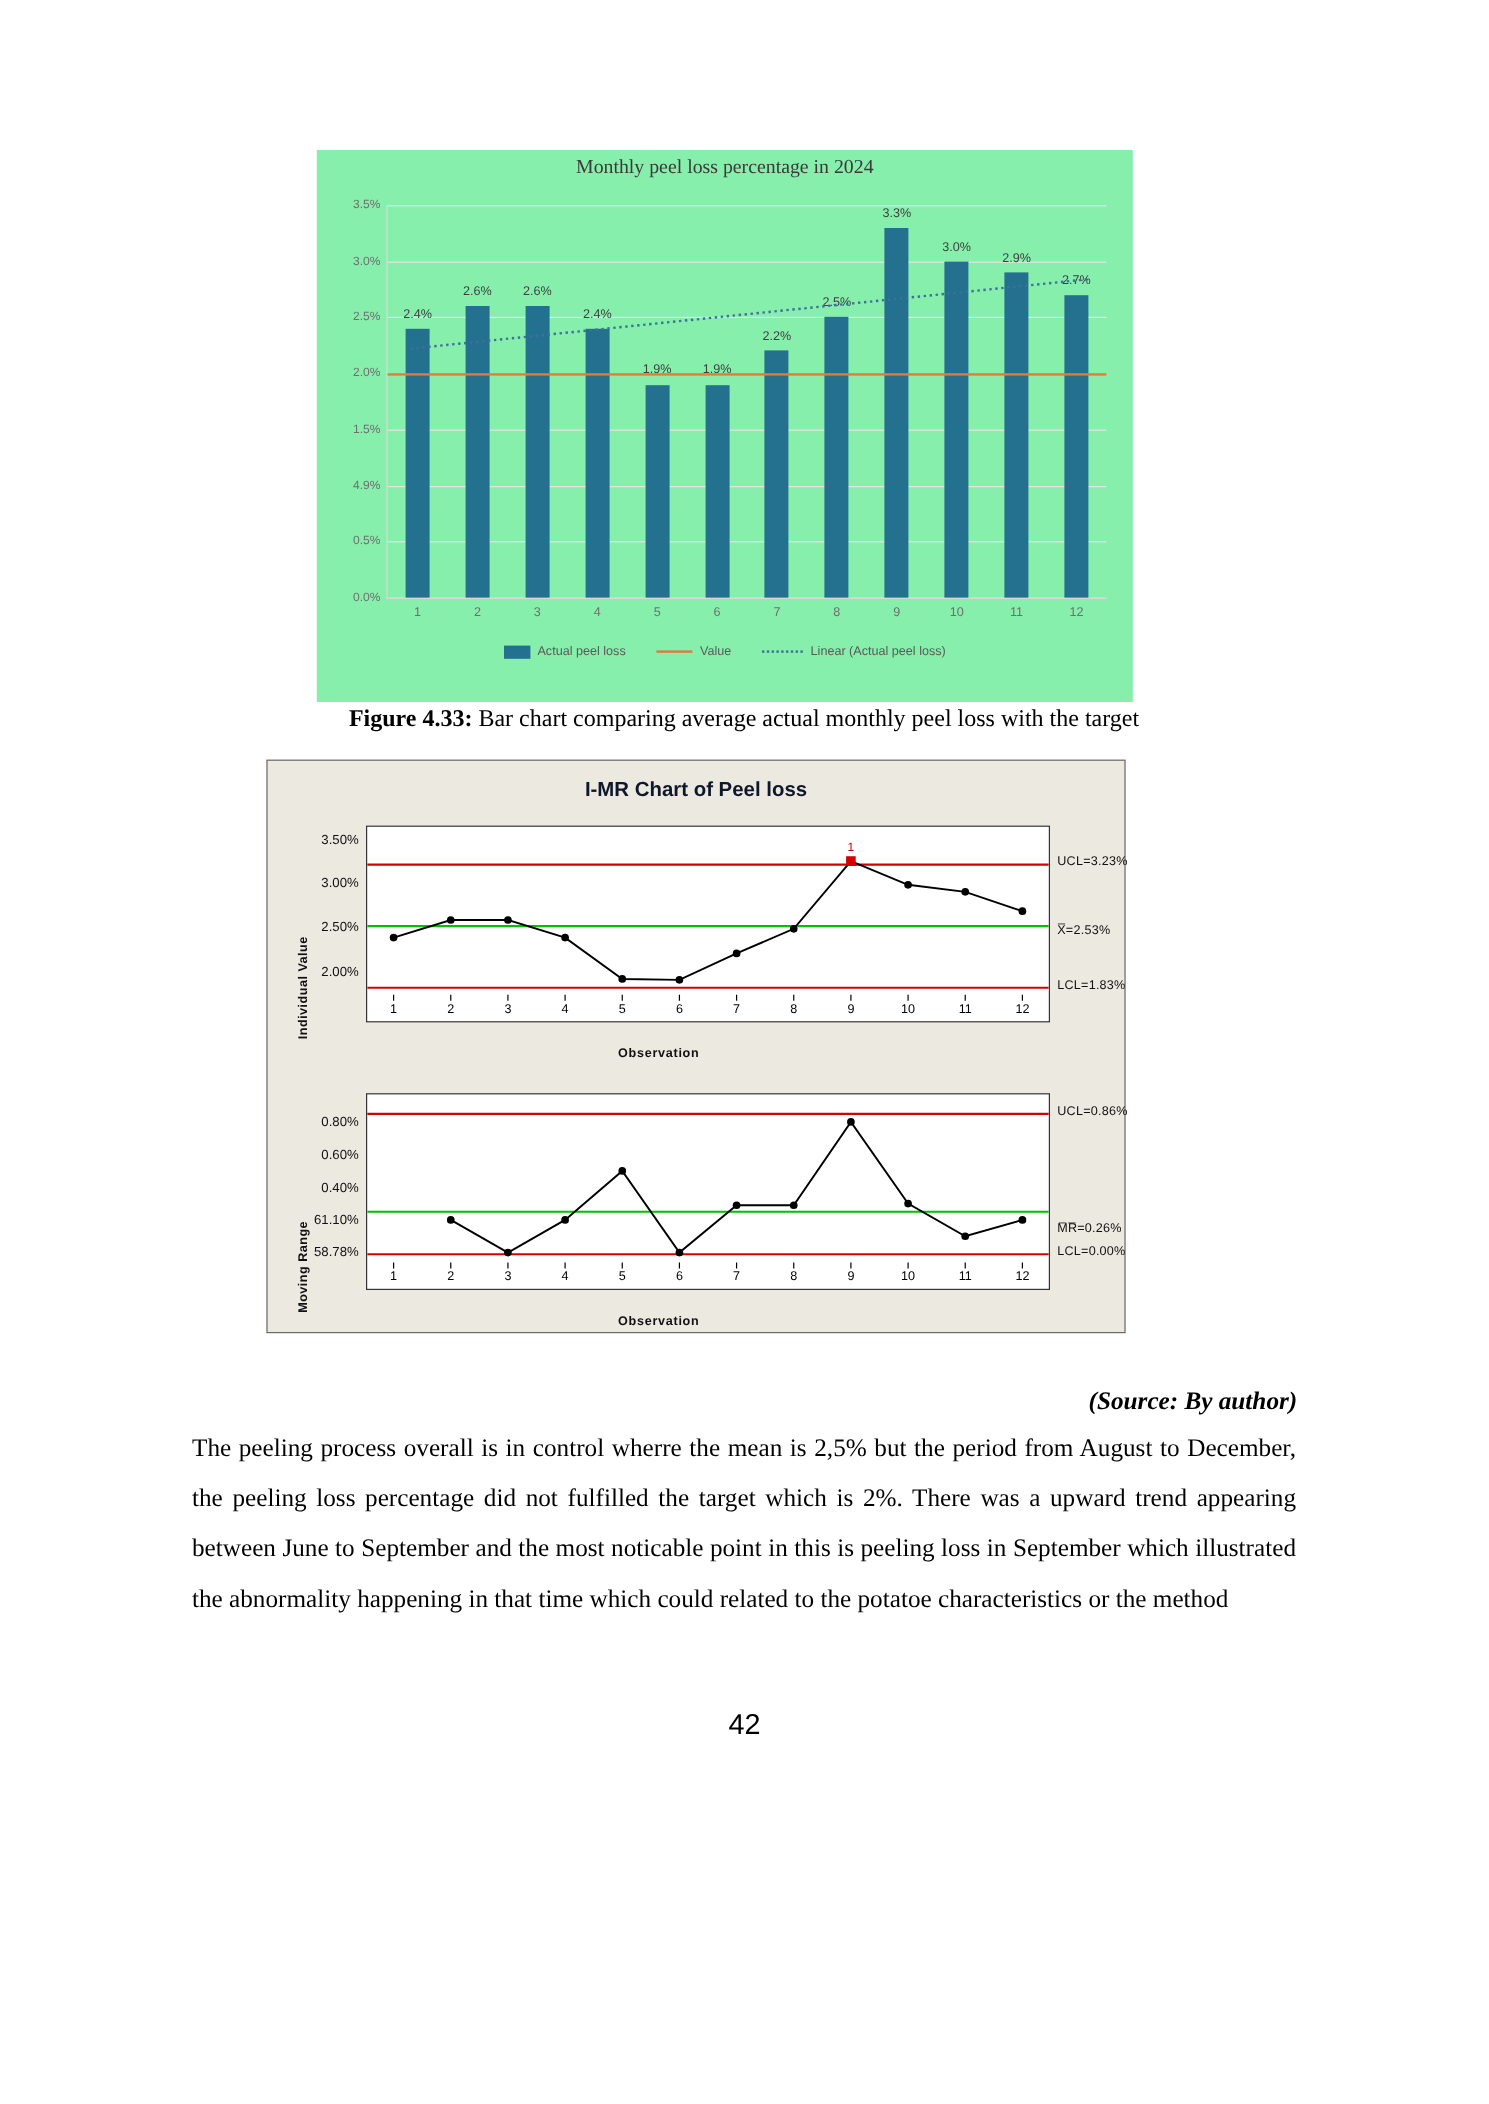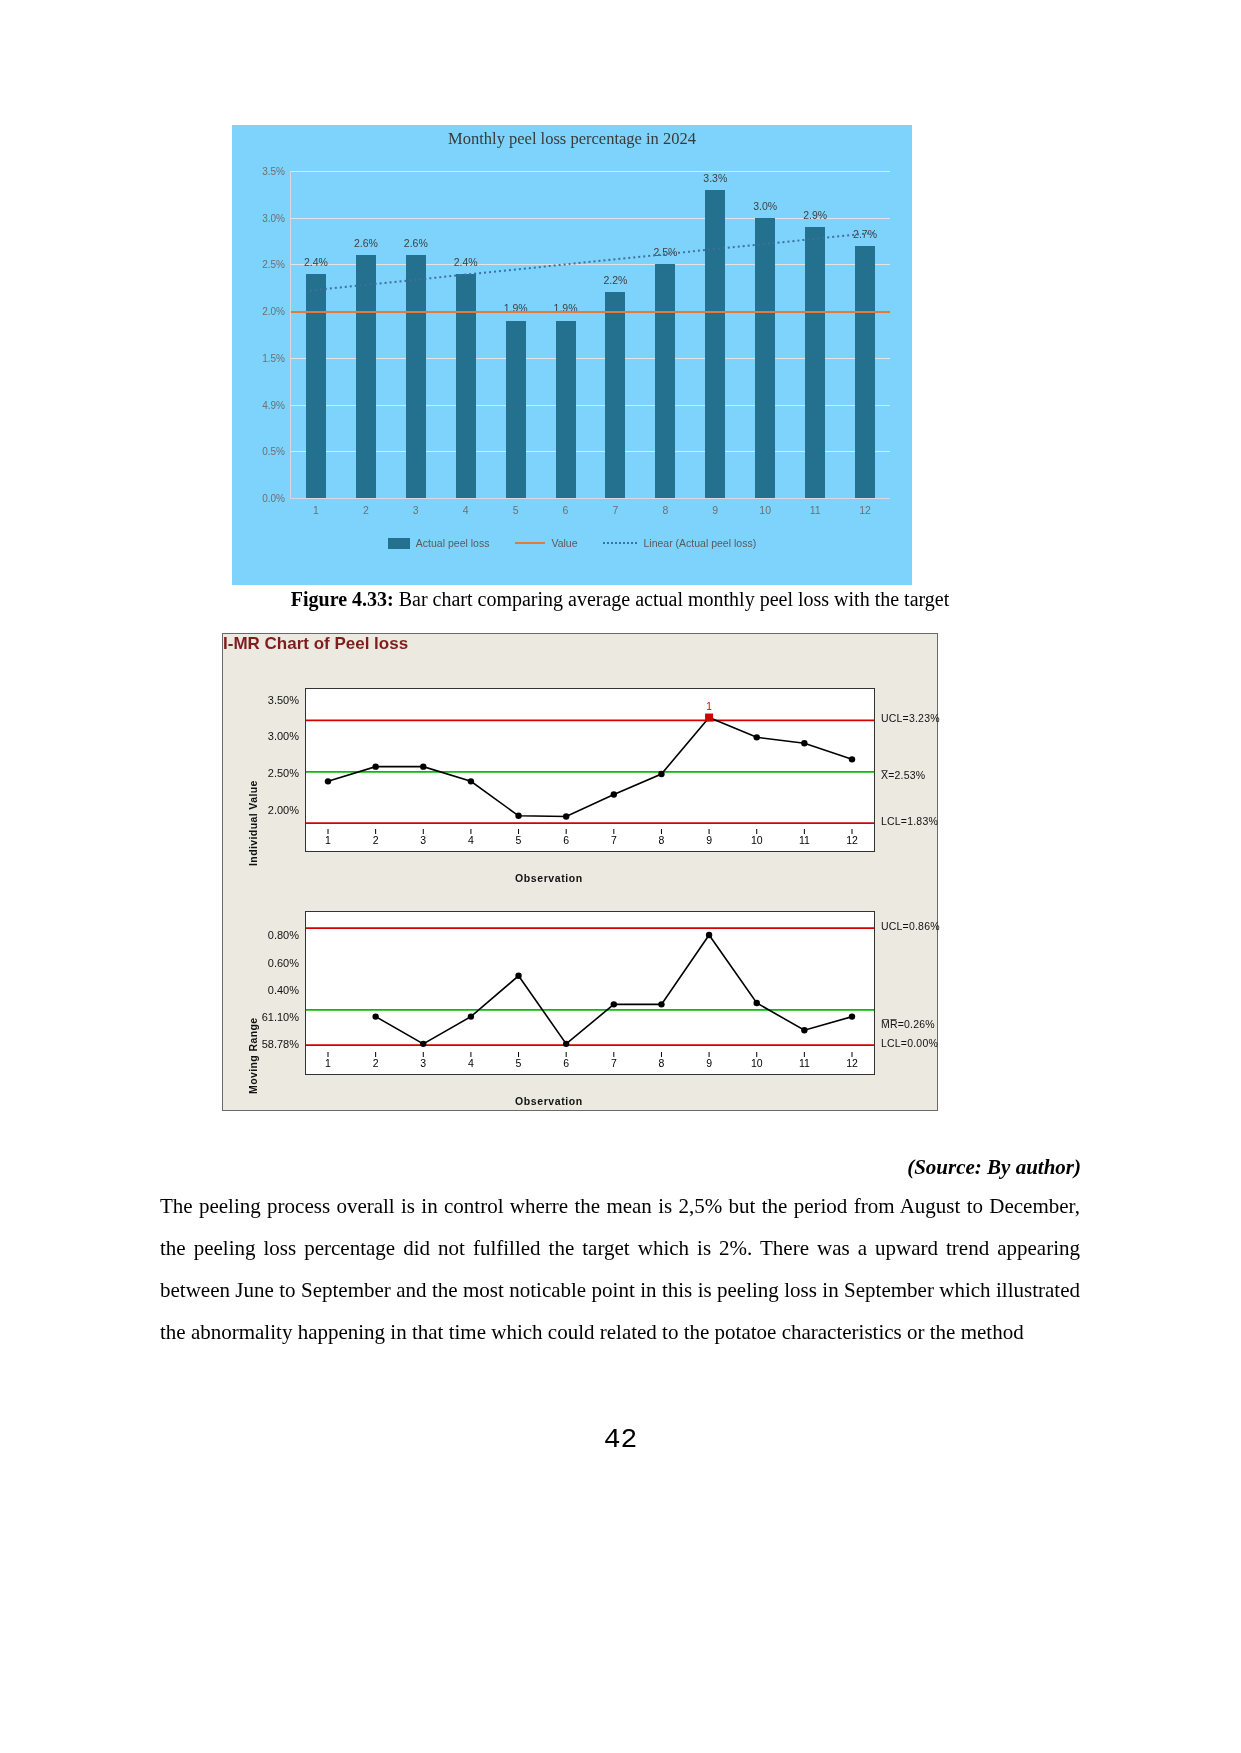--- a/index.html
+++ b/index.html
@@ -18,25 +18,25 @@
   .page {
     position: absolute;
     left: 0; top: 0;
     width: 1241px;
     height: 1753px;
   }
 
   
   .fig33 {
     position: absolute;
-    left: 232px;
+    left: 264px;
     top: 125px;
     width: 680px;
     height: 460px;
-    background: #7dd3fc;
+    background: #86efac;
   }
   .fig33-title {
     text-align: center;
     font-family: "Liberation Serif", serif;
     font-size: 16.5px;
     color: #3a3a3a;
     margin-top: 4px;
   }
   .plot33 {
     position: absolute;
@@ -132,24 +132,26 @@
     position: absolute;
     left: 222px;
     top: 633px;
     width: 716px;
     height: 478px;
     background: #ece9e1;
     border: 1px solid #6a6a6a;
     box-sizing: border-box;
   }
   .fig34-title {
+    text-align: center;
     font-family: "Liberation Sans", sans-serif;
     font-weight: bold;
     font-size: 17px;
-    color: #7f1d1d;
+    color: #0f172a;
+    margin-top: 14px;
   }
   .imr-panel {
     position: absolute;
     background: #ffffff;
     border: 1px solid #333;
     box-sizing: border-box;
   }
   .imr-ylabel {
     position: absolute;
     font-family: "Liberation Sans", sans-serif;
@@ -206,22 +208,22 @@
     font-family: "Liberation Serif", serif;
     font-size: 21px;
     line-height: 42px;
     text-align: justify;
   }
   .pagenum {
     position: absolute;
     left: 0; right: 0;
     top: 1424px;
     text-align: center;
-    font-family: Liberation Mono, monospace;
-    font-size: 28px;
+    font-family: Liberation Sans, sans-serif;
+    font-size: 24px;
   }
 </style>
 </head>
 <body>
 
 <div class="page">
 
   <div class="fig33">
     <div class="fig33-title">Monthly peel loss percentage in 2024</div>
 

